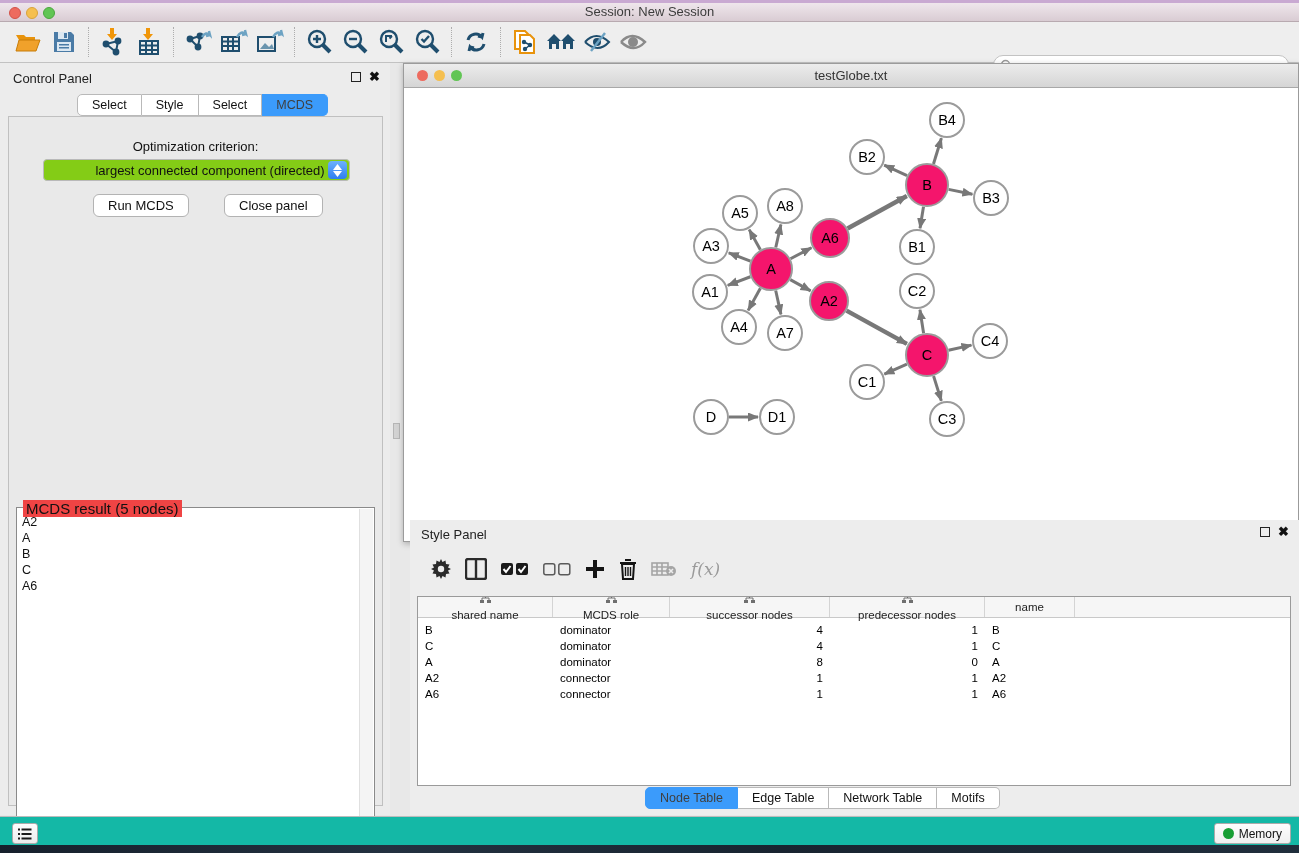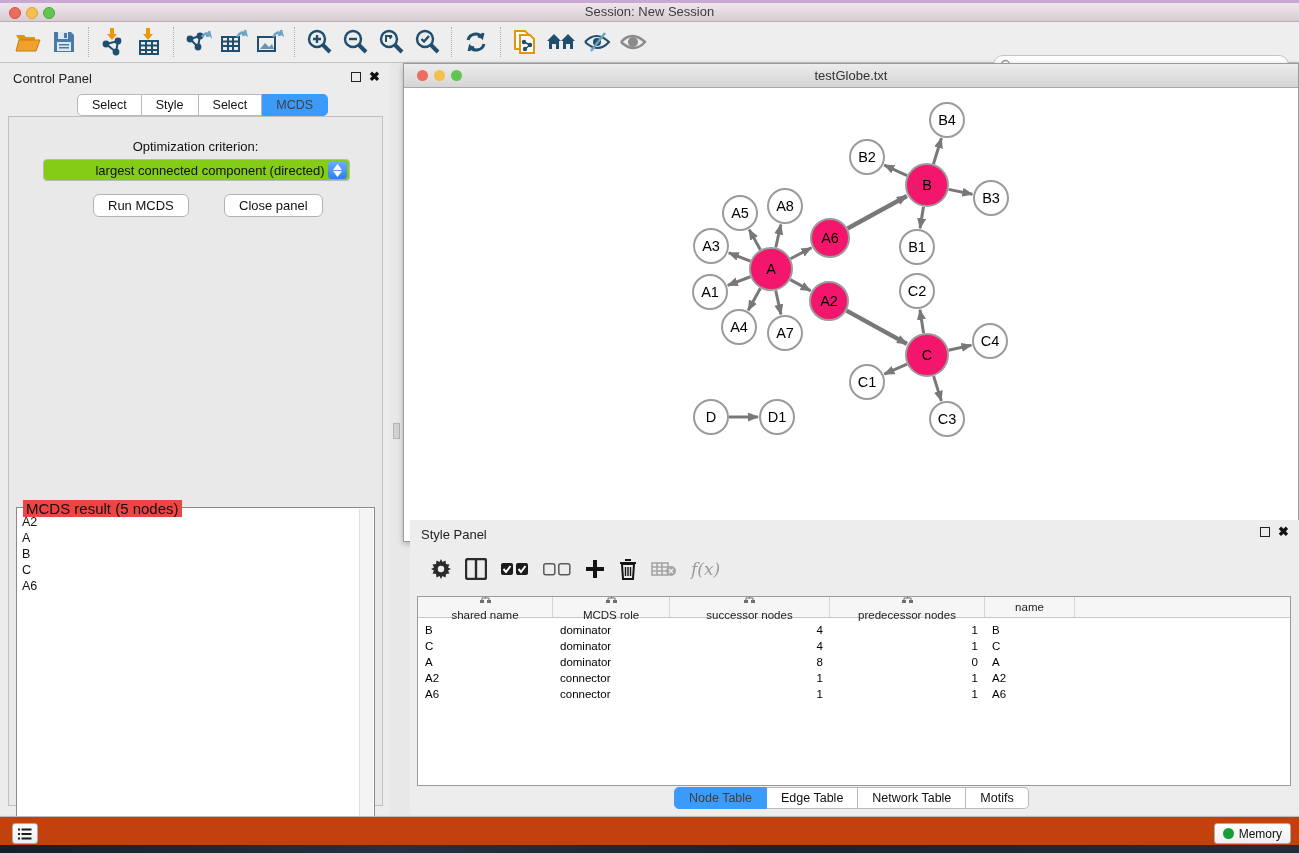--- a/index.html
+++ b/index.html
@@ -73,24 +73,24 @@
   #table-panel { left:410px; top:520px; width:889px; height:295px; background:#ededed; }
   #tp-title { left:11px; top:7px; font-size:13px; color:#222; }
   #tp-toolbar { left:13px; top:28px; height:42px; display:flex; align-items:center; gap:14px; padding-left:8px; }
   #fx-label { font-size:17px; font-style:italic; color:#9a9a9a; font-family:"DejaVu Serif", serif; }
   #node-table { left:7px; top:76px; width:874px; height:190px; background:#fff; border:1px solid #9a9a9a; overflow:hidden; }
   #nt-headrow { display:flex; height:21px; background:#f6f6f6; border-bottom:1px solid #c9c9c9; }
   .nt-hcell { display:flex; align-items:center; justify-content:center; gap:5px; font-size:11.5px; color:#222;
     border-right:1px solid #d4d4d4; height:100%;flex-direction:column; }
   .nt-row { display:flex; height:16px; align-items:center; }
   .nt-cell { font-size:11.5px; color:#000; padding:0 7px; white-space:nowrap; overflow:hidden; }
-  #tp-tabs { left:264px; top:267px; display:flex;border-radius:11px; }
-
-  
-  #statusbar { left:0; top:816px; width:1299px; height:29px; background:#c2410c; border-top:1px solid #bcbcbc; }
+  #tp-tabs { left:235px; top:267px; display:flex;border-radius:11px; }
+
+  
+  #statusbar { left:0; top:816px; width:1299px; height:29px; background:#14b8a6; border-top:1px solid #bcbcbc; }
   #menu-btn { left:12px; top:6px; width:26px; height:21px; background:linear-gradient(#fdfdfd,#ececec);
     border:1px solid #ababab; border-radius:3px; display:flex; align-items:center; justify-content:center; }
   #memory-btn { right:8px; top:6px; height:21px; background:linear-gradient(#fdfdfd,#f0f0f0); border:1px solid #ababab;
     border-radius:3px; display:flex; align-items:center; gap:5px; padding:0 8px; }
   #memory-dot { width:11px; height:11px; border-radius:50%; background:#189e34; }
   #memory-label { font-size:12px; color:#111; }
   #desktop-strip { left:0; top:845px; width:1299px; height:8px;
     background:linear-gradient(90deg,#16202c,#233140 30%,#182430 60%,#202e3c); }
 
   svg { display:block; }

